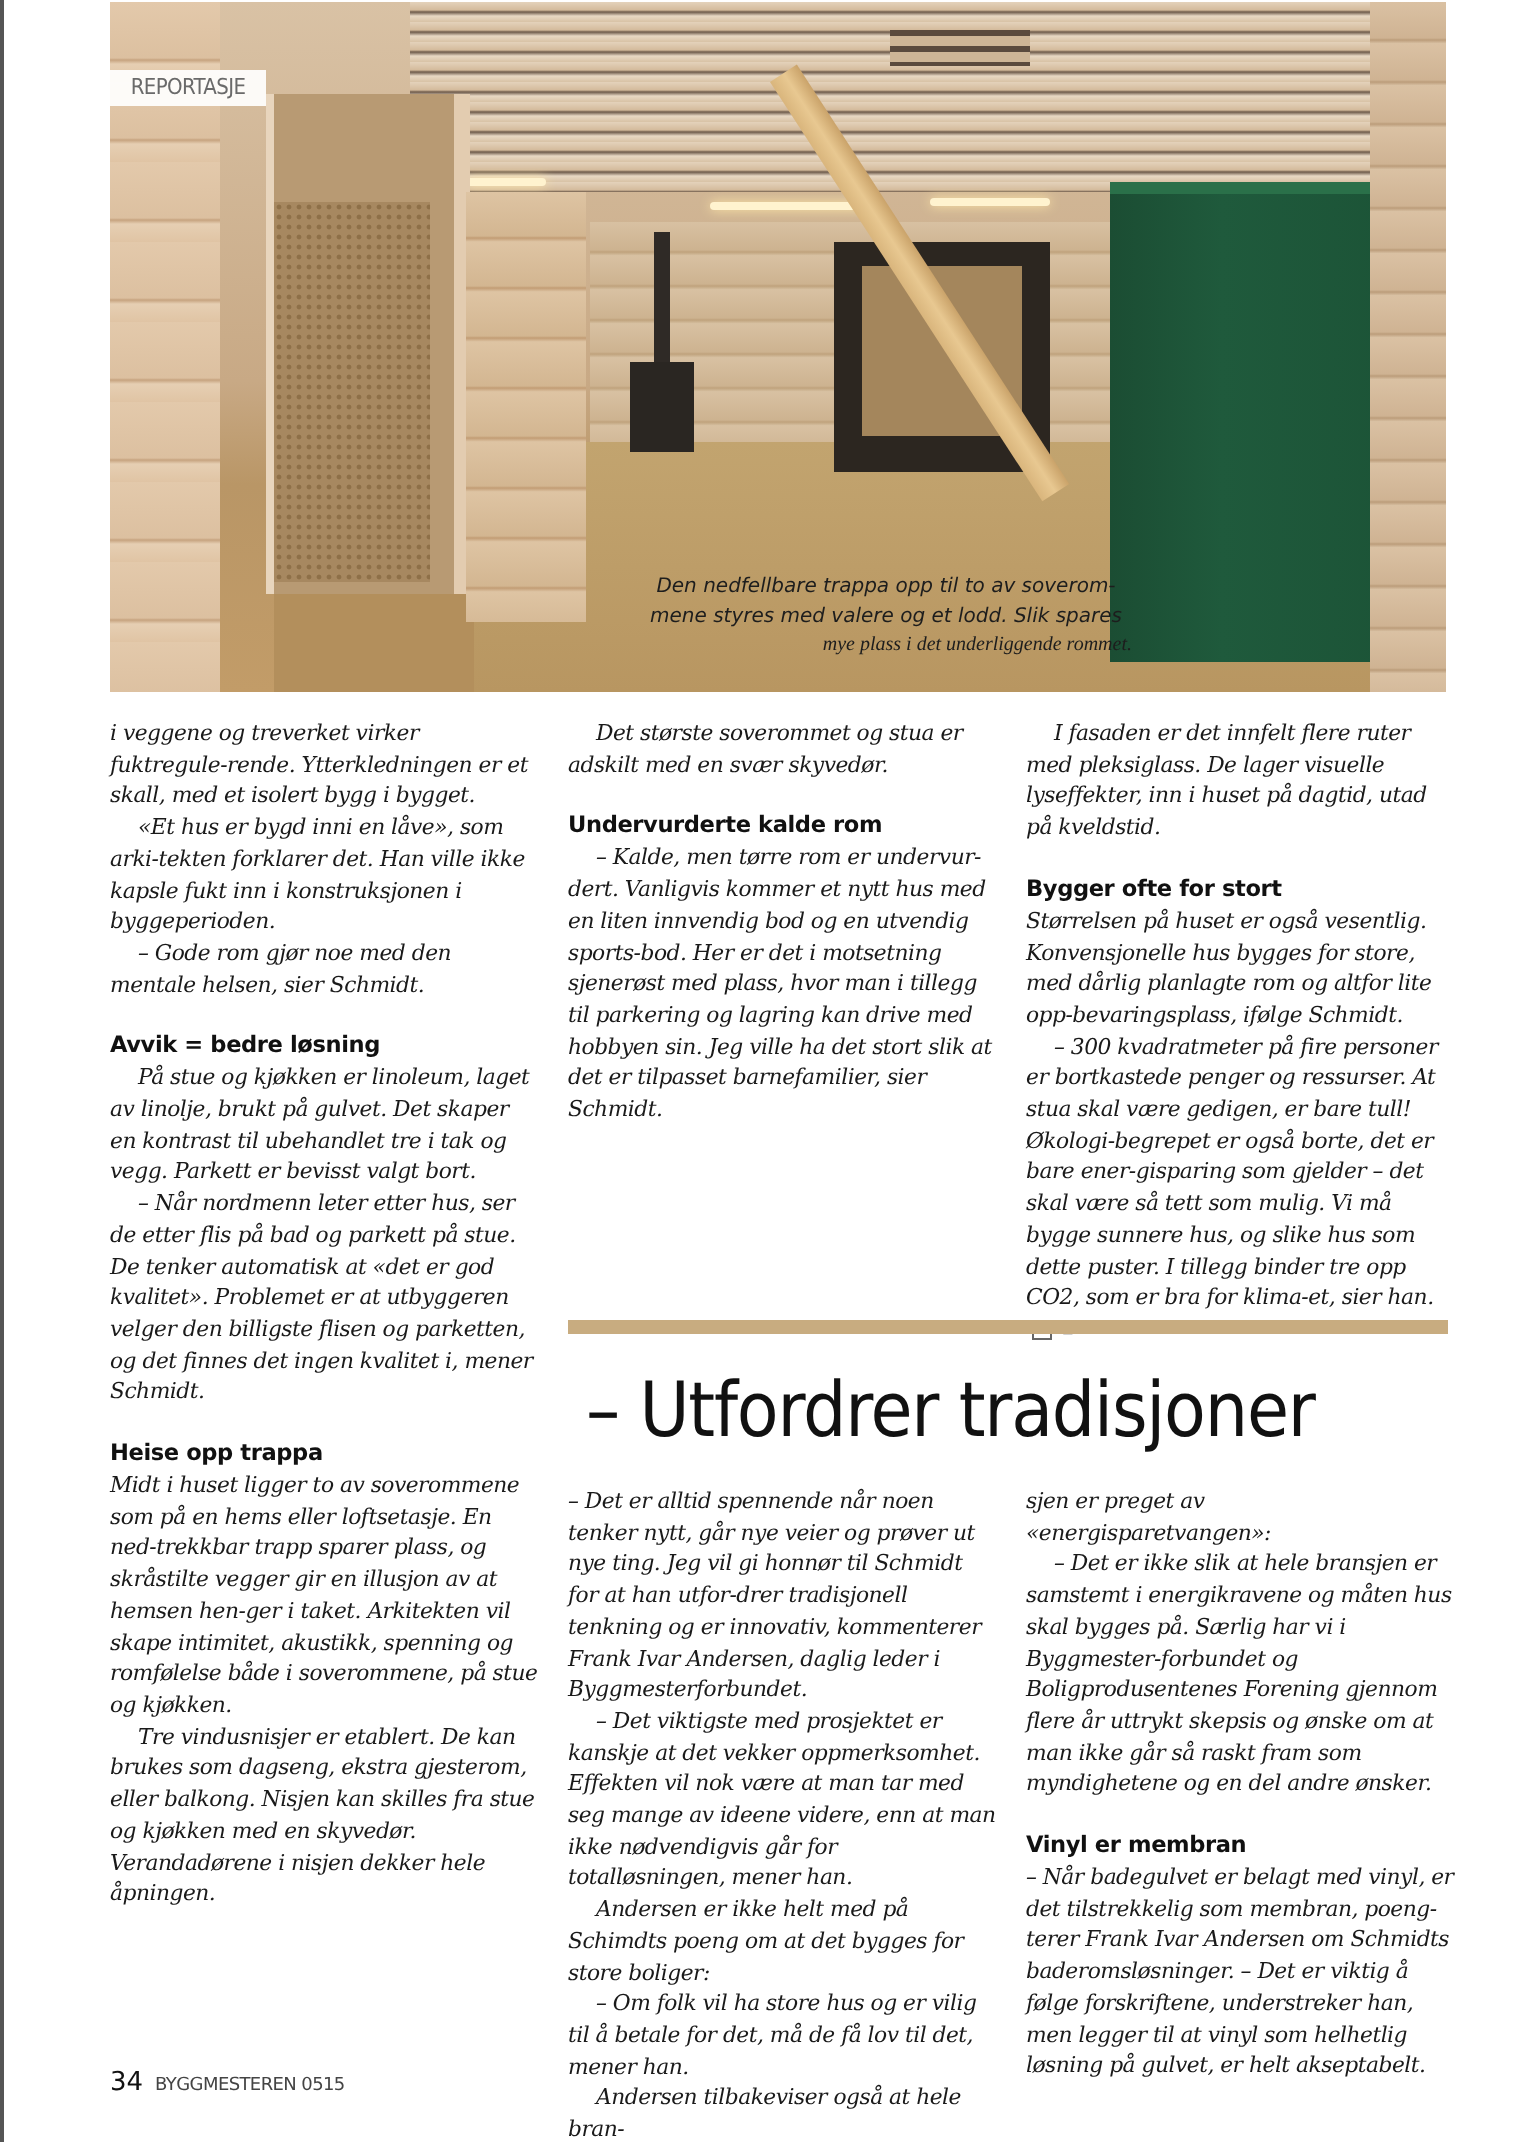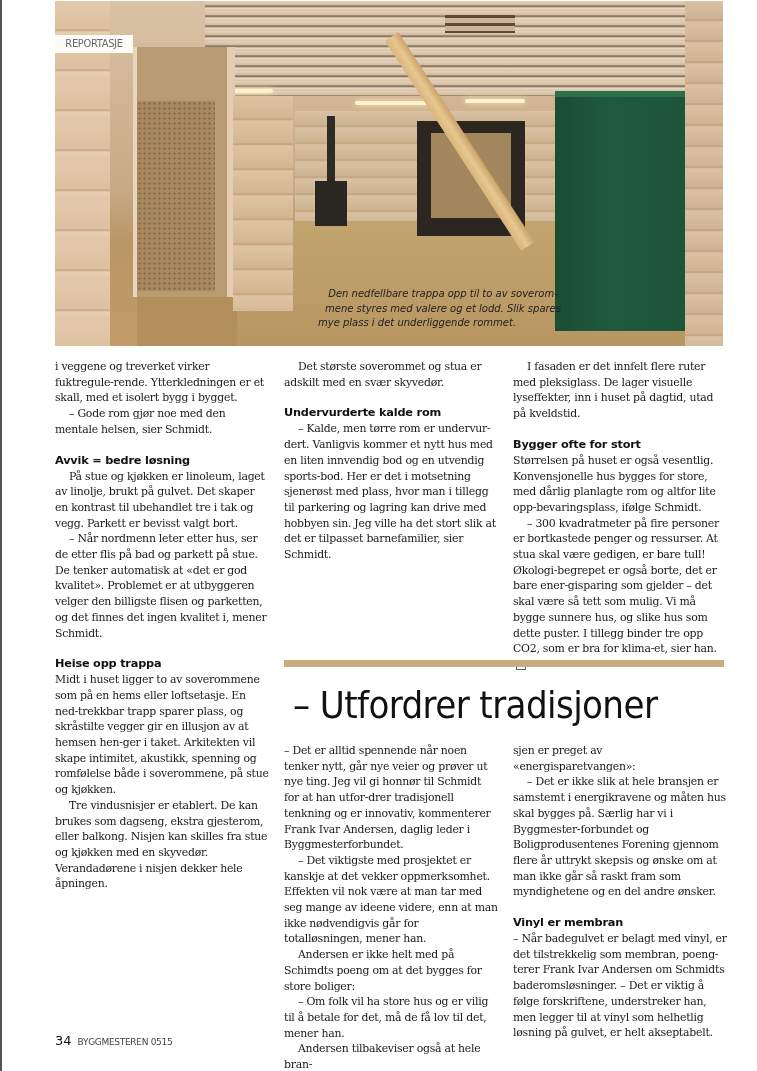--- a/index.html
+++ b/index.html
@@ -28,24 +28,24 @@
   .dark-box-inner { position: absolute; left: 376px; top: 132px; width: 80px; height: 85px; background: #a4865c; }
   .stair { position: absolute; left: 330px; top: 40px; width: 16px; height: 250px; background: linear-gradient(90deg,#d9b57c,#e8c891,#caa36a); transform: rotate(-33deg); transform-origin: top left; }
   .green-cabinet { position: absolute; left: 500px; top: 90px; width: 140px; height: 240px; background: linear-gradient(90deg, #1b4d33 0%, #1f5a3c 40%, #1c5437 100%); }
   .green-top { position: absolute; left: 500px; top: 90px; width: 140px; height: 6px; background: #2a7049; }
   .wall-right { position: absolute; left: 630px; top: 0; width: 38px; height: 345px;
     background: repeating-linear-gradient(180deg, #dac1a3 0, #cfb393 18px, #bb9c7a 19px, #ddc6a9 21px); }
   .light { position: absolute; height: 4px; background: #fff3cf; border-radius: 2px; box-shadow: 0 0 6px #ffe8a8; }
   .section-tag { position: absolute; left: 55px; top: 35px; width: 78px; height: 18px; background: rgba(255,255,255,0.92);
     font-family: "DejaVu Sans Condensed", "DejaVu Sans", sans-serif; font-size: 11px; color: #6a6a6a; line-height: 18px; text-align: center; letter-spacing: -0.3px; font-stretch: condensed; }
   .caption { position: absolute; left: 318px; top: 287px; width: 250px; font-family: "DejaVu Sans", sans-serif; font-style: italic; font-size: 10px; line-height: 14.5px; color: #1d1d1d; text-align: center; }
-  .caption .l3 { display:block; text-align: left; padding-right: 2px; }
+  .caption .l3 { display:block; text-align: right; padding-right: 2px; font-family: Liberation Serif, serif; }
   
   .col { position: absolute; font-size: 10.9px; line-height: 15.7px; letter-spacing: -0.25px; }
-  .col p { margin: 0; text-indent: 14px; }
+  .col p { margin: 0; text-indent: 14px; font-style: italic; }
   .col p.noind { text-indent: 0; }
   .col h3 { margin: 15px 0 1px 0; font-family: "DejaVu Sans", sans-serif; font-weight: bold; font-size: 11.3px; line-height: 15px; letter-spacing: -0.2px; color: #111; }
   .col-a { left: 55px; top: 359px; width: 214px; }
   .col-b { left: 284px; top: 359px; width: 214px; }
   .col-c { left: 513px; top: 359px; width: 214px; }
   .col-d { left: 284px; top: 743px; width: 214px; }
   .col-e { left: 513px; top: 743px; width: 214px; }
   .rule { position: absolute; left: 284px; top: 660px; width: 440px; height: 7px; background: #c8ac80; }
   .headline { position: absolute; left: 283px; top: 683px; width: 450px; font-family: "DejaVu Sans Condensed", "DejaVu Sans", sans-serif; font-stretch: condensed; font-size: 38px; line-height: 44px; letter-spacing: -0.6px; color: #111; white-space: nowrap; margin-left: 10px; }
   .end-mark { display: inline-block; width: 8px; height: 8px; border: 1px solid #666; font-size: 7px; line-height: 8px; text-align: center; vertical-align: middle; margin-left: 3px; color: #555; font-family: "DejaVu Sans", sans-serif; }
@@ -85,20 +85,21 @@
 <div class="section-tag">REPORTASJE</div>
 
 <div class="caption">
   <span style="display:block">Den nedfellbare trappa opp til to av soverom-</span>
   <span style="display:block">mene styres med valere og et lodd. Slik spares</span>
   <span class="l3">mye plass i det underliggende rommet.</span>
 </div>
 
 <div class="col col-a">
   <p class="noind">i veggene og treverket virker fuktregule-rende. Ytterkledningen er et skall, med et isolert bygg i bygget.</p>
+  <p>«Et hus er bygd inni en låve», som arki-tekten forklarer det. Han ville ikke kapsle fukt inn i konstruksjonen i byggeperioden.</p>
   <p>– Gode rom gjør noe med den mentale helsen, sier Schmidt.</p>
   <h3>Avvik = bedre løsning</h3>
   <p>På stue og kjøkken er linoleum, laget av linolje, brukt på gulvet. Det skaper en kontrast til ubehandlet tre i tak og vegg. Parkett er bevisst valgt bort.</p>
   <p>– Når nordmenn leter etter hus, ser de etter flis på bad og parkett på stue. De tenker automatisk at «det er god kvalitet». Problemet er at utbyggeren velger den billigste flisen og parketten, og det finnes det ingen kvalitet i, mener Schmidt.</p>
   <h3>Heise opp trappa</h3>
   <p class="noind">Midt i huset ligger to av soverommene som på en hems eller loftsetasje. En ned-trekkbar trapp sparer plass, og skråstilte vegger gir en illusjon av at hemsen hen-ger i taket. Arkitekten vil skape intimitet, akustikk, spenning og romfølelse både i soverommene, på stue og kjøkken.</p>
   <p>Tre vindusnisjer er etablert. De kan brukes som dagseng, ekstra gjesterom, eller balkong. Nisjen kan skilles fra stue og kjøkken med en skyvedør. Verandadørene i nisjen dekker hele åpningen.</p>
 </div>
 
 <div class="col col-b">

